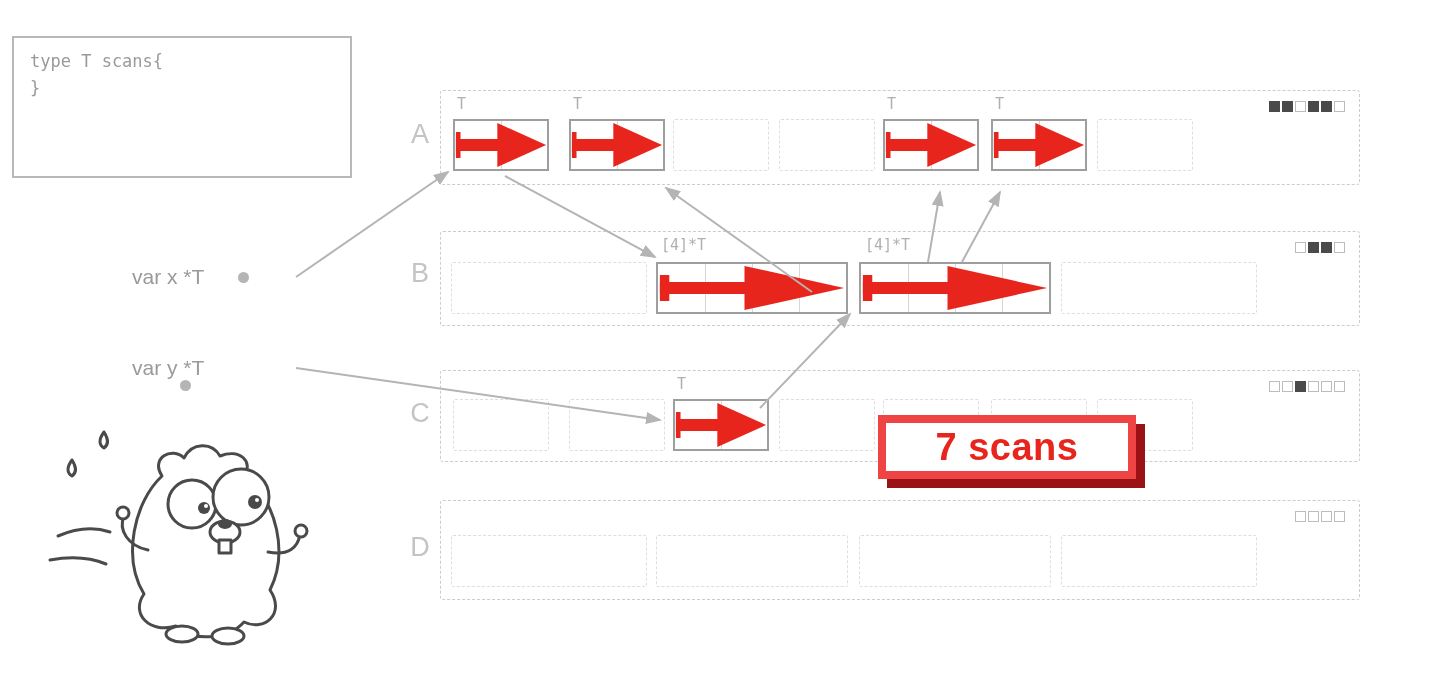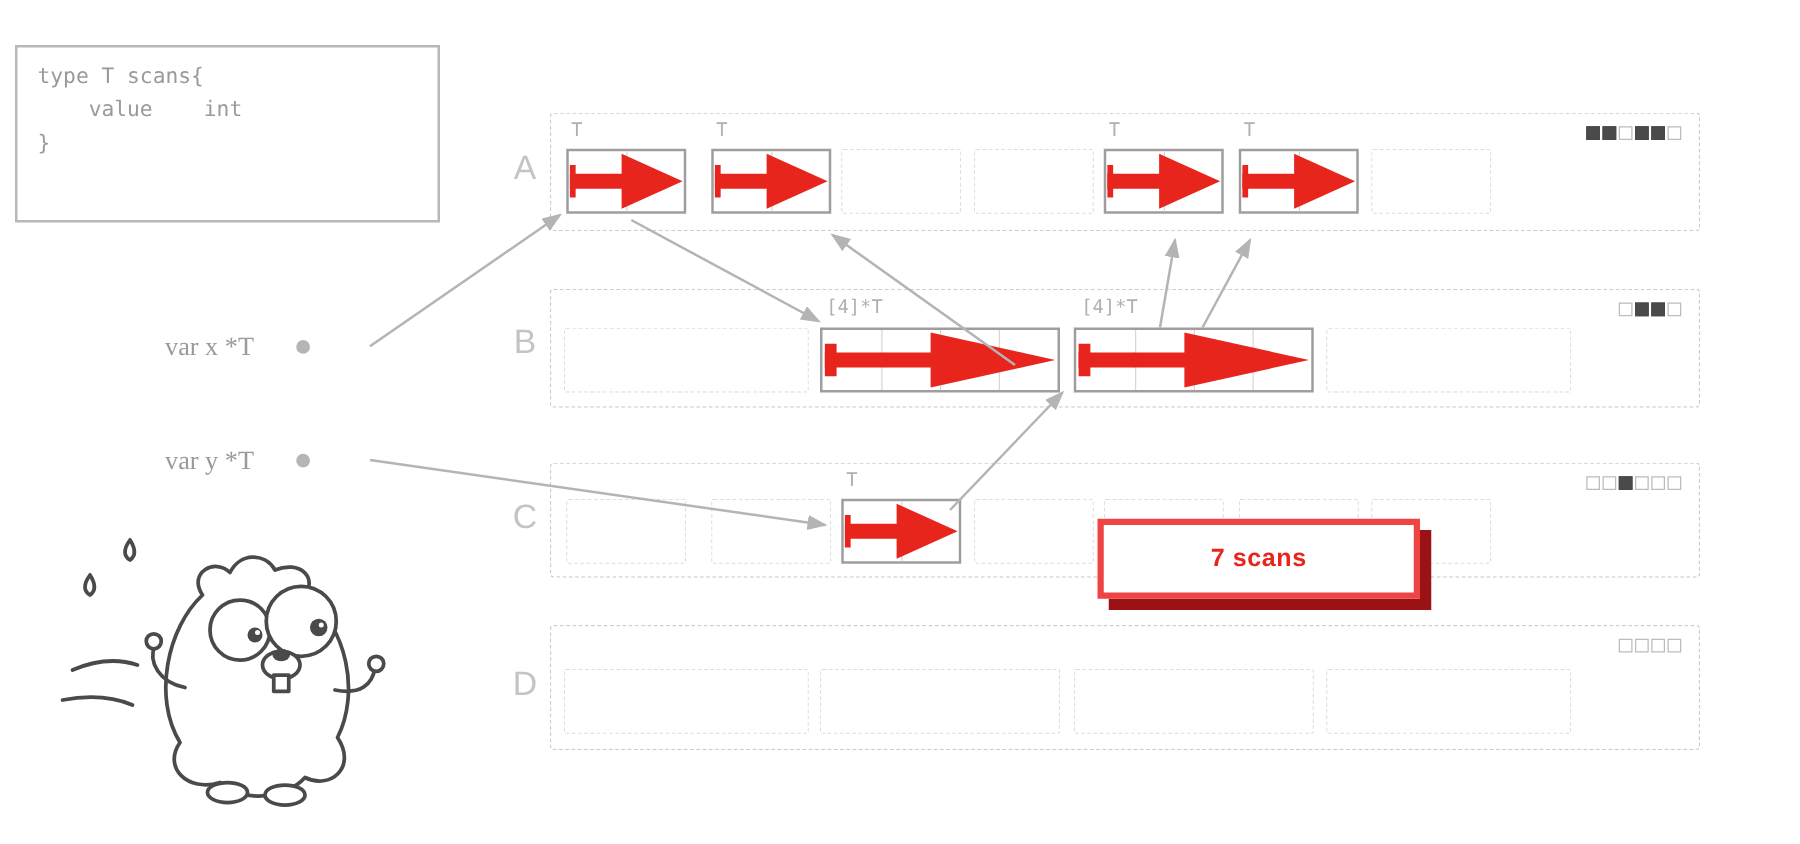--- a/index.html
+++ b/index.html
@@ -8,21 +8,21 @@
   .canvas { position:relative; width:1440px; height:675px; background:#fff; overflow:hidden; }
 
   
   .code-box { position:absolute; left:12px; top:36px; width:340px; height:142px;
     border:2px solid #b8b8b8; padding:10px 16px; color:#9a9a9a;
     font-family:"DejaVu Sans Mono", monospace; font-size:17px; line-height:27px; }
   .code-line { white-space:pre; }
 
   
   .var-row { position:absolute; display:flex; align-items:center; color:#9a9a9a;
-    font-family:Liberation Serif, serif; font-size:21px; }
+    font-family:Liberation Sans, sans-serif; font-size:21px; }
   .dot { display:inline-block; width:11px; height:11px; border-radius:50%; background:#b5b5b5; margin-left:34px; }
 
   
   .row { position:absolute; left:440px; width:920px; border:1.5px dashed #cccccc;
     border-radius:3px; background:#fff; z-index:1; }
   .row-label { position:absolute; width:32px; text-align:center; color:#c4c4c4; font-size:27px; z-index:1; }
 
   .slot { position:absolute; border:1.5px dashed #dedede; border-radius:2px; background:#fff; }
   .obj  { position:absolute; border:2px solid #9e9e9e; background:#fff; }
   .obj-label { position:absolute; color:#b0b0b0; font-family:"DejaVu Sans Mono", monospace; font-size:15px; }
@@ -33,23 +33,23 @@
   .bitmap { position:absolute; display:flex; gap:2px; }
   .bm-cell { width:11px; height:11px; border:1px solid #bcbcbc; background:#fff; }
   .bm-cell.filled { background:#4a4a4a; border-color:#4a4a4a; }
 
   
   .connectors { position:absolute; left:0; top:0; width:1440px; height:675px;
     pointer-events:none; z-index:4; }
 
   
   .badge { position:absolute; left:878px; top:415px; width:258px; height:64px;
-    background:#fff; border:5px solid #ef4444; box-shadow:9px 9px 0 #9b1216;
+    background:#fff; border:8px solid #ef4444; box-shadow:9px 9px 0 #9b1216;
     display:flex; align-items:center; justify-content:center;
-    color:#e8251d; font-size:20px; font-weight:600; letter-spacing:0.5px; z-index:5; }
+    color:#e8251d; font-size:38px; font-weight:600; letter-spacing:0.5px; z-index:5; }
 
   
   .gopher { position:absolute; left:42px; top:418px; z-index:2; }
 
   .hidden-defs { position:absolute; width:0; height:0; overflow:hidden; }
 </style>
 </head>
 <body>
 
 <div class="canvas">
@@ -62,29 +62,28 @@
         <polygon points="46,2 46,46 99,24"></polygon>
       </g>
       <marker id="ah" markerWidth="10" markerHeight="8" refX="7" refY="3" orient="auto">
         <path d="M0,0 L8,3 L0,6 Z" fill="#b4b4b4"></path>
       </marker>
     </defs>
   </svg>
 
   <div class="code-box">
     <div class="code-line">type T scans{</div>
-    <div class="code-line">    value    int</div>
     <div class="code-line">}</div>
   </div>
 
   <div class="var-row" style="left:132px; top:265px;">
     <span>var x *T</span>
     <span class="dot"></span>
   </div>
-  <div class="var-row" style="left:132px; top:356px;">
+  <div class="var-row" style="left:132px; top:356px;flex-direction:column;">
     <span>var y *T</span>
     <span class="dot"></span>
   </div>
 
   <div class="row-label" style="left:404px; top:119px;">A</div>
   <div class="row-label" style="left:404px; top:258px;">B</div>
   <div class="row-label" style="left:404px; top:398px;">C</div>
   <div class="row-label" style="left:404px; top:532px;">D</div>
 
   <div class="row" style="top:90px; height:95px;">

